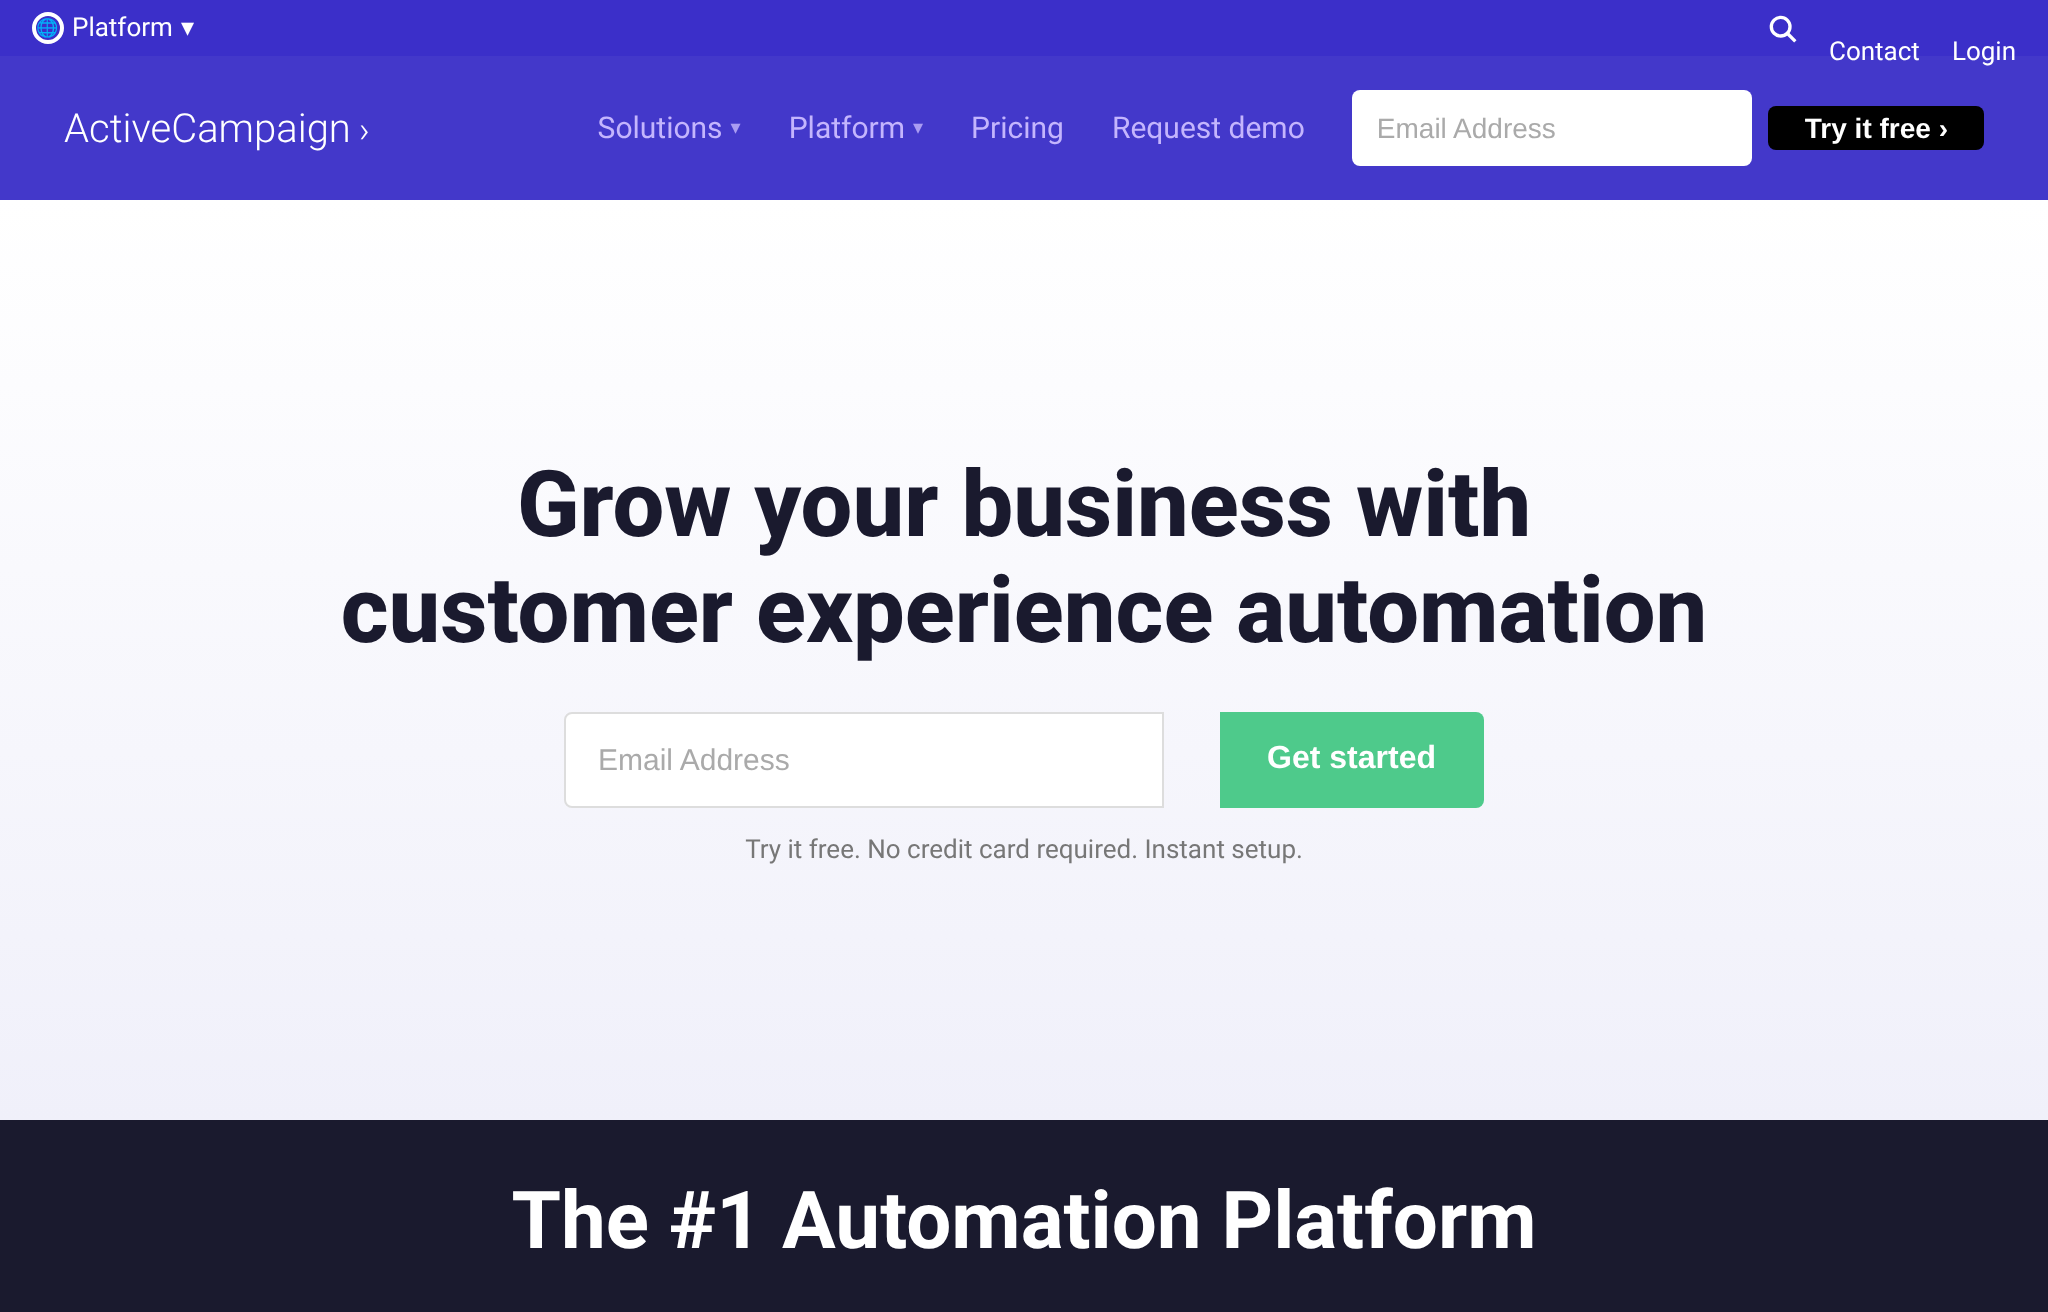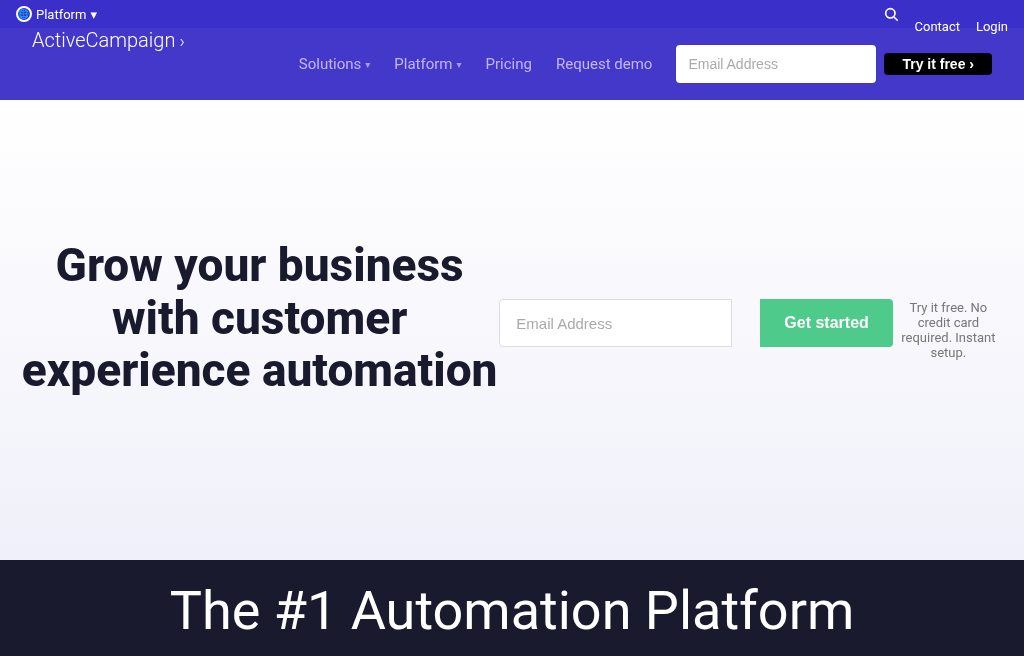--- a/index.html
+++ b/index.html
@@ -49,20 +49,21 @@
       width: 16px;
       height: 16px;
       cursor: pointer;
     }
 
     
     .main-nav {
       background-color: #4338ca;
       height: 72px;
       display: flex;
+      align-items: center;
       padding: 0 32px;
       gap: 0;
     }
     .logo {
       color: white;
       font-size: 20px;
       font-weight: 600;
       margin-right: auto;
       white-space: nowrap;
       cursor: pointer;
@@ -123,21 +124,21 @@
       padding: 0 18px;
       cursor: pointer;
       white-space: nowrap;
     }
 
     
     .hero {
       background: linear-gradient(180deg, #ffffff 0%, #f0f0fa 100%);
       min-height: 460px;
       display: flex;
-      flex-direction: row;
+      flex-direction: column;
       align-items: center;
       justify-content: center;
       text-align: center;
       padding: 60px 20px 60px;
     }
     .hero-title {
       font-size: 46px;
       font-weight: 800;
       color: #1a1a2e;
       line-height: 1.15;
@@ -191,22 +192,22 @@
     
     .bottom-section {
       background-color: #1a1a2e;
       height: 100px;
       display: flex;
       align-items: center;
       justify-content: center;
     }
     .bottom-title {
       color: white;
-      font-size: 54px;
-      font-weight: 400;
+      font-size: 40px;
+      font-weight: 700;
     }
   </style>
 </head>
 <body>
 
 <div class="top-bar">
   <div class="top-bar-left">
     <div class="globe-icon">🌐</div>
     <span>Platform</span>
     <span>▾</span>

